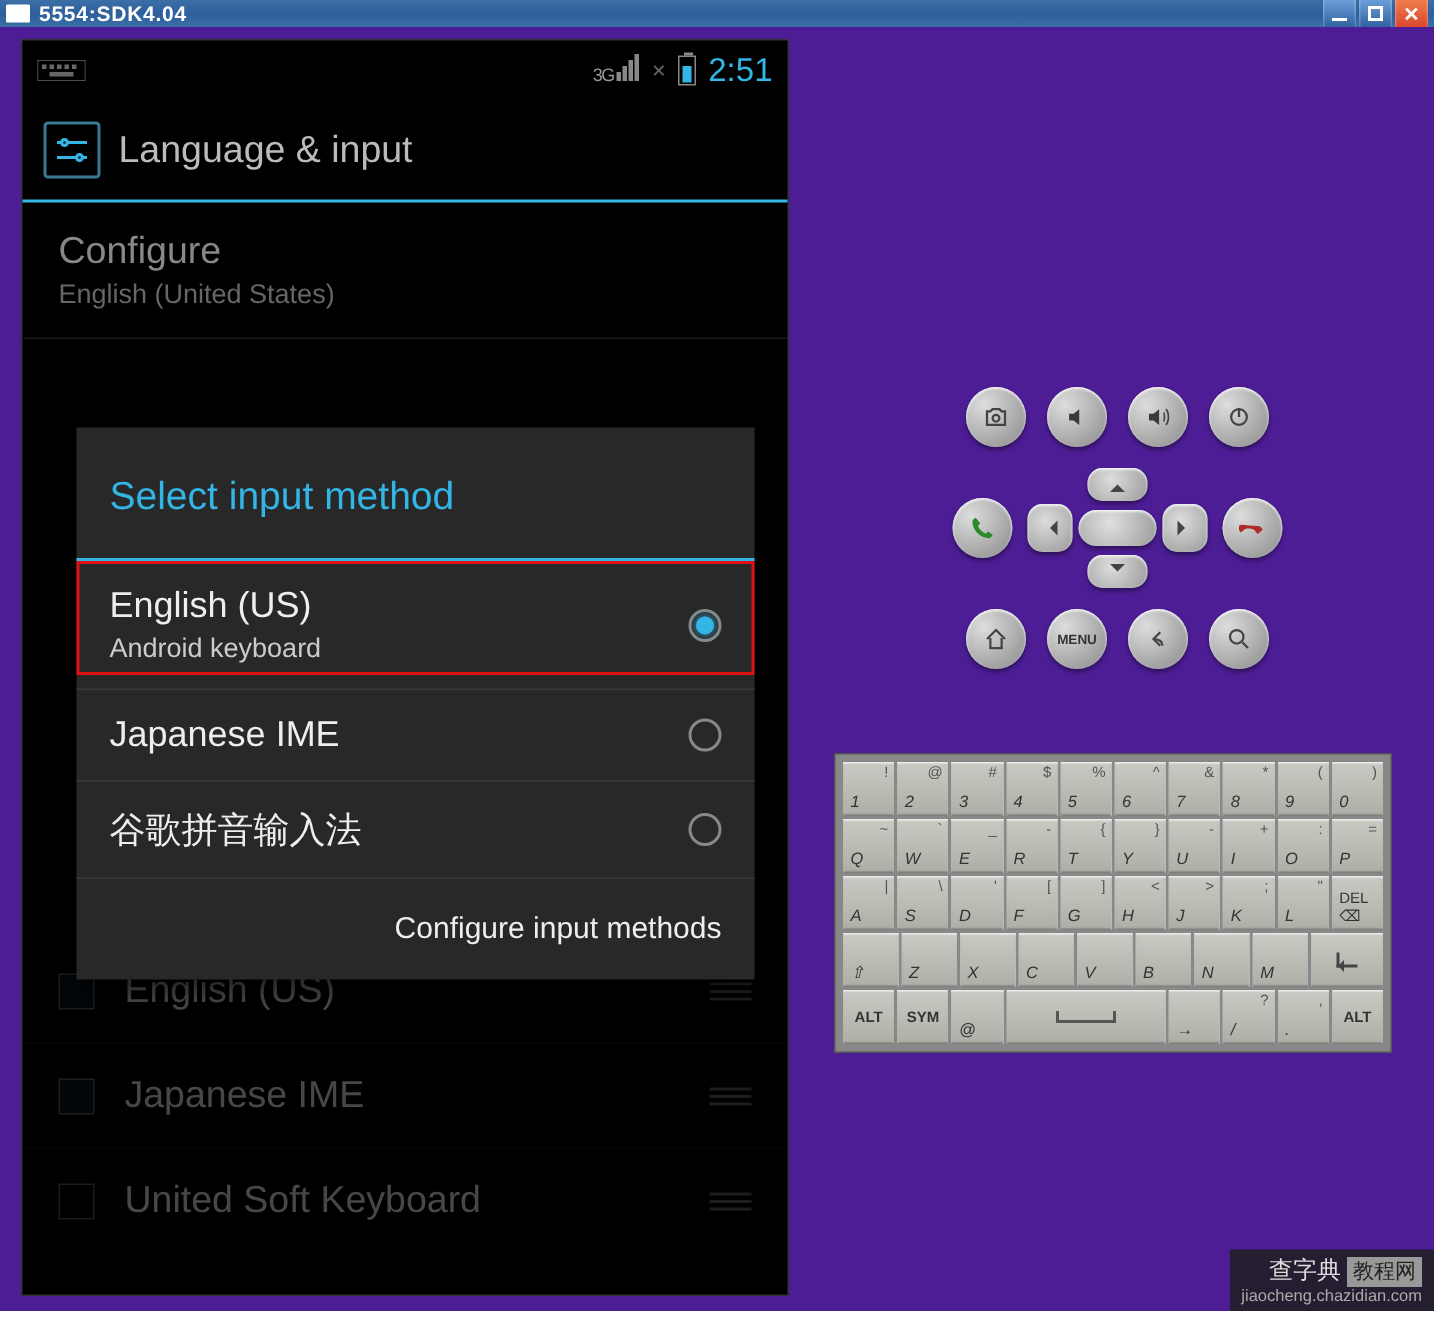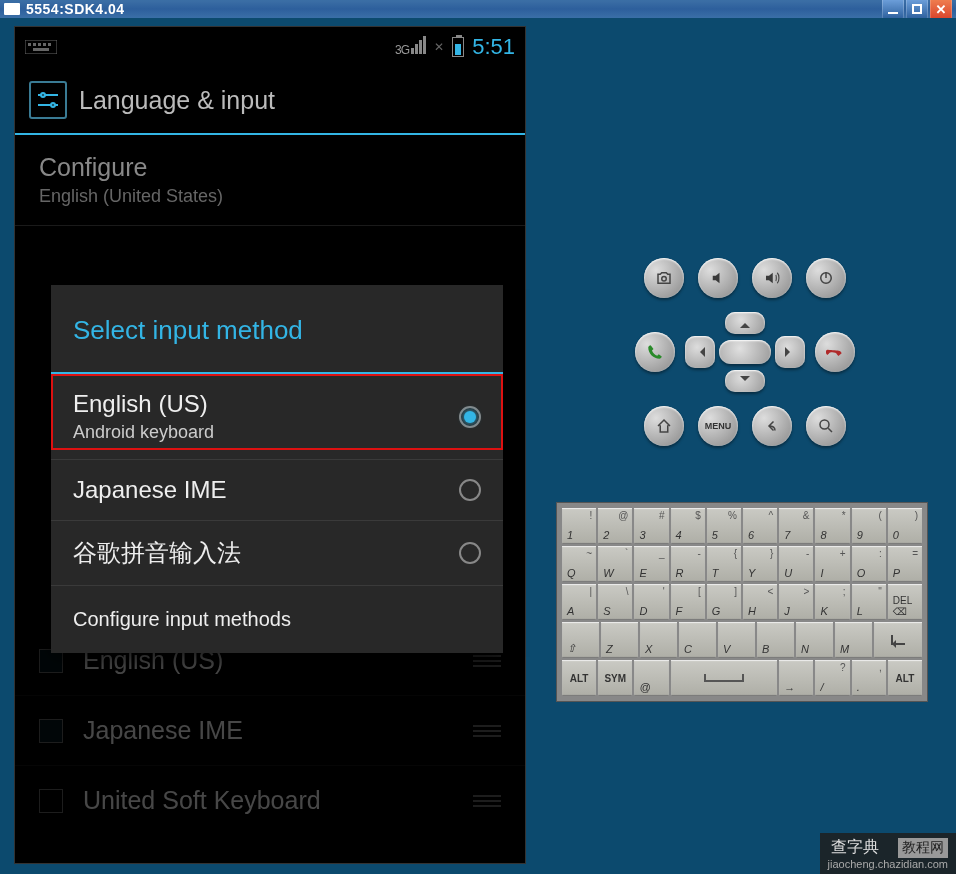--- a/index.html
+++ b/index.html
@@ -8,21 +8,21 @@
 
 .titlebar { height: 18px; background: linear-gradient(#3a6ea5,#3b6ea5 5%,#2d5f9c 50%,#3b6fa7); display:flex; align-items:center; padding:0 4px; color:#fff; font-size:14px; font-weight:bold; }
 .titlebar .icon { width:16px; height:12px; background:#fff; margin-right:6px; border-radius:1px;}
 .titlebar .title { flex:1; letter-spacing:0.5px; }
 .titlebar .winbtn { width:22px; height:22px; margin-left:2px; border-radius:3px; display:flex; align-items:center; justify-content:center; font-size:13px; font-weight:bold; color:#fff; border:1px solid #fff3;}
 .minbtn,.maxbtn{ background:linear-gradient(#6fa1dc,#2c5f9c);}
 .closebtn{ background:linear-gradient(#f08050,#d8432c);}
 .minbtn span{width:10px;height:2px;background:#fff;margin-top:8px;}
 .maxbtn span{width:10px;height:10px;border:2px solid #fff;}
 
-.workspace { position:relative; width:956px; height:856px; background:#0c4a6e; }
+.workspace { position:relative; width:956px; height:856px; background:#4c1d95; }
 
 
 .phone { position:absolute; left:14px; top:8px; width:512px; height:838px; background:#000; border:1px solid #333;}
 .statusbar{ height:40px; display:flex; align-items:center; justify-content:space-between; padding:0 10px;}
 .statusbar .kbico{ width:32px; height:18px; display:flex; align-items:center; justify-content:center;}
 .statusbar .kbico svg{width:32px;height:14px;fill:#666;}
 .statusbar .right{display:flex;align-items:center;gap:8px;}
 .sig3g{font-size:12px;color:#999;letter-spacing:-1px;}
 .sigbar{display:inline-flex;align-items:flex-end;gap:1px;margin-left:2px;}
 .sigbar span{width:3px;background:#888;}
@@ -54,21 +54,21 @@
 
 .dialog{position:absolute;left:36px;top:258px;width:452px;background:#282828;box-shadow:0 4px 18px rgba(0,0,0,.7);}
 .dlgtitle{font-size:26px;color:#33b5e5;padding:30px 22px 26px;border-bottom:2px solid #33b5e5;}
 .dlgopt{padding:16px 22px;border-bottom:1px solid #3a3a3a;display:flex;align-items:center;}
 .dlgopt .texts{flex:1;}
 .dlgopt .t1{font-size:24px;color:#eee;}
 .dlgopt .t2{font-size:18px;color:#ccc;margin-top:4px;}
 .radio{width:22px;height:22px;border:2px solid #888;border-radius:50%;position:relative;}
 .radio.on::after{content:"";position:absolute;inset:3px;background:#33b5e5;border-radius:50%;box-shadow:0 0 6px #33b5e5;}
 .highlight{position:absolute;border:2px solid #d11;box-sizing:border-box;}
-.dlgbtn{padding:22px;text-align:left;font-size:20px;color:#eee;}
+.dlgbtn{padding:22px;text-align:right;font-size:20px;color:#eee;}
 
 
 .ctrls{position:absolute;left:630px;top:240px;width:230px;}
 .cbtn{width:40px;height:40px;border-radius:50%;background:radial-gradient(circle at 30% 30%,#ddd 0%,#bbb 40%,#888 100%);box-shadow:inset 0 1px 2px #fff,0 2px 3px rgba(0,0,0,.4);display:flex;align-items:center;justify-content:center;color:#3a3a3a;}
 .cbtn svg{width:18px;height:18px;fill:#3a3a3a;}
 .row{display:flex;justify-content:center;gap:14px;margin-bottom:14px;}
 .dpad{position:relative;width:120px;height:80px;margin:0 10px;}
 .dpad .edge{position:absolute;background:radial-gradient(circle at 40% 35%,#ddd,#999);border-radius:10px;box-shadow:0 2px 3px rgba(0,0,0,.4),inset 0 1px 2px #fff;display:flex;align-items:center;justify-content:center;}
 .dpad .up{top:0;left:40px;width:40px;height:22px;}
 .dpad .down{bottom:0;left:40px;width:40px;height:22px;}
@@ -90,21 +90,21 @@
 .key.wide{flex:1.4;} .key.space{flex:4;justify-content:center;align-items:center;}
 .key.del{font-size:9px;font-style:normal;}
 .key.alt,.key.sym{font-style:normal;font-size:10px;font-weight:bold;justify-content:center;align-items:center;}
 .key .spacebar{width:40px;height:8px;border-bottom:2px solid #555;border-left:2px solid #555;border-right:2px solid #555;}
 .key .enter{width:14px;height:10px;border-bottom:2px solid #444;border-left:2px solid #444;position:relative;}
 .key .enter::after{content:"";position:absolute;left:-5px;bottom:-5px;border:4px solid transparent;border-right-color:#444;}
 
 
 .watermark{position:absolute;right:0;bottom:0;background:rgba(30,30,30,.85);color:#ddd;padding:4px 8px;font-size:16px;text-align:right;}
 .watermark .sm{font-size:11px;color:#aaa;}
-.watermark .lbl{display:inline-block;background:#999;color:#222;padding:1px 4px;font-size:14px;margin-left:19px;}
+.watermark .lbl{display:inline-block;background:#999;color:#222;padding:1px 4px;font-size:14px;margin-left:4px;}
 </style>
 </head>
 <body>
 
 <div class="titlebar">
   <div class="icon"></div>
   <div class="title">5554:SDK4.04</div>
   <div class="winbtn minbtn">
       <span></span>
     </div>
@@ -131,21 +131,21 @@
       </div>
       <div class="right">
         <span><span class="sig3g">3G</span><span class="sigbar">
               <span></span>
               <span></span>
               <span></span>
               <span></span>
             </span></span>
         <span style="font-size:12px;color:#666">✕</span>
         <div class="batt"></div>
-        <div class="clock">5:51</div>
+        <div class="clock">2:51</div>
       </div>
     </div>
 
     <div class="hdr">
       <div class="hdrico">
         <svg viewBox="0 0 24 20" fill="none" stroke-width="2">
             <line x1="2" y1="5" x2="22" y2="5"></line>
             <circle cx="7" cy="5" r="2" fill="#1a3a42"></circle>
             <line x1="2" y1="15" x2="22" y2="15"></line>
             <circle cx="17" cy="15" r="2" fill="#1a3a42"></circle>

